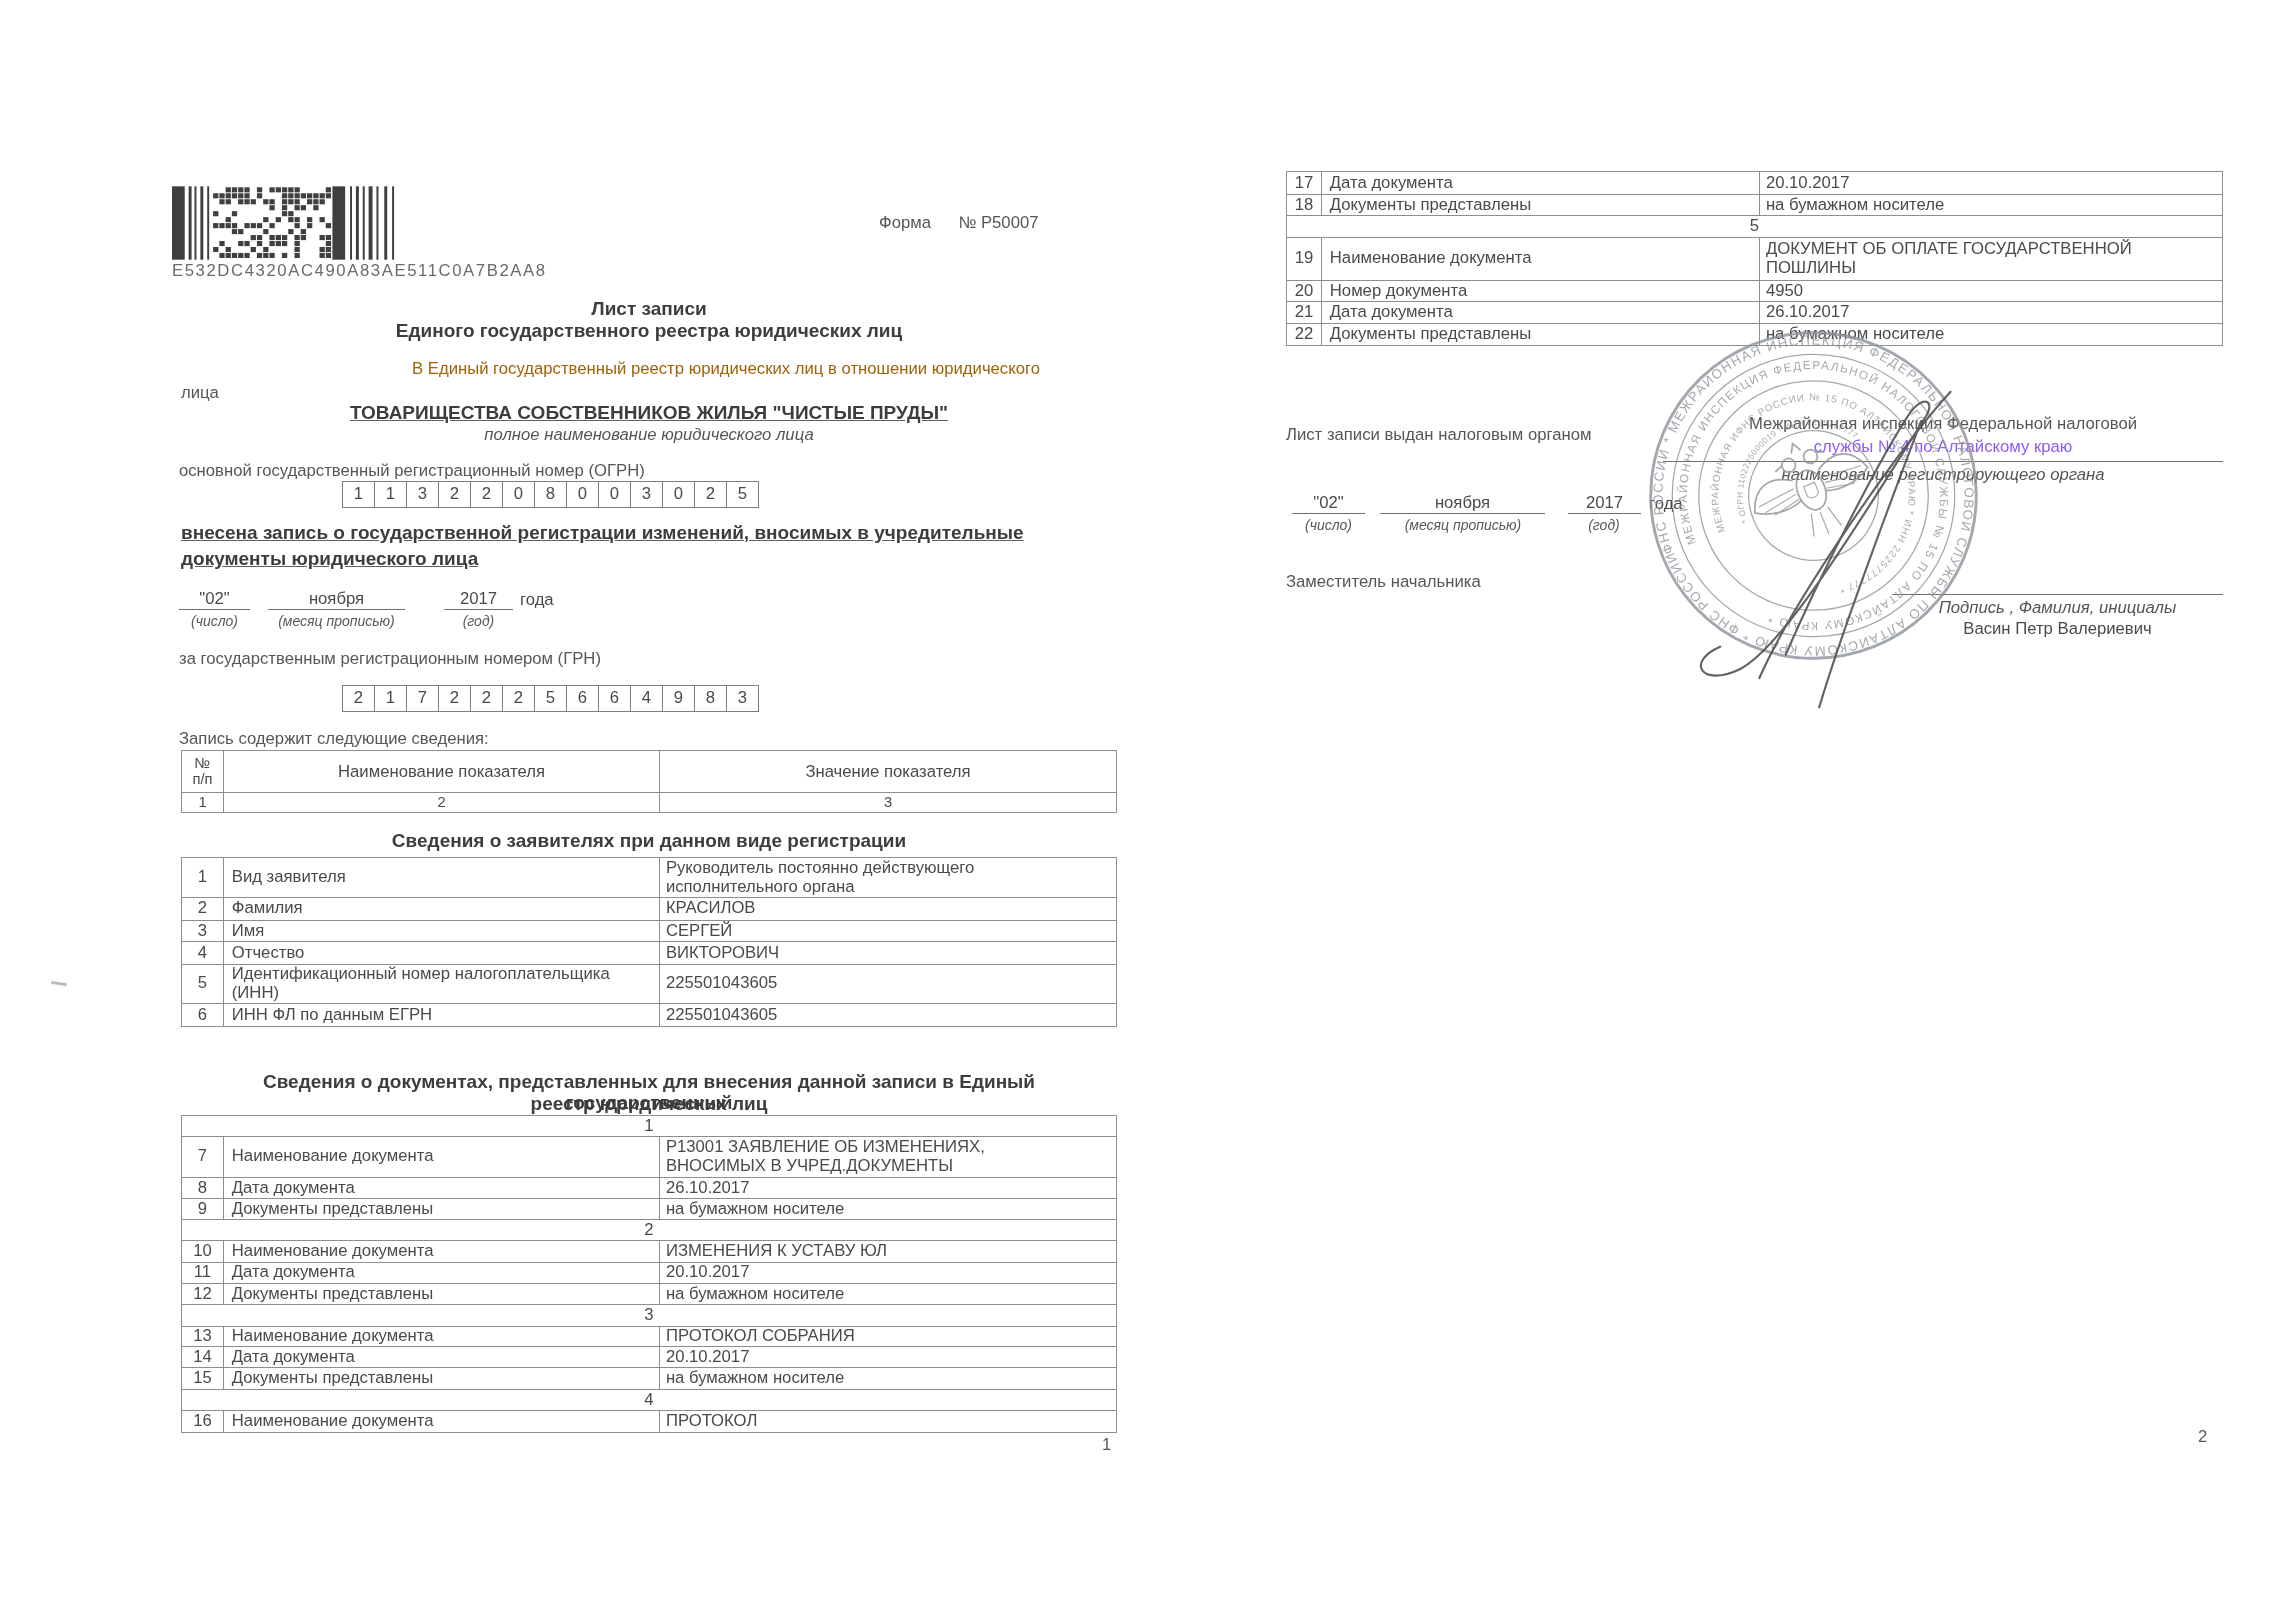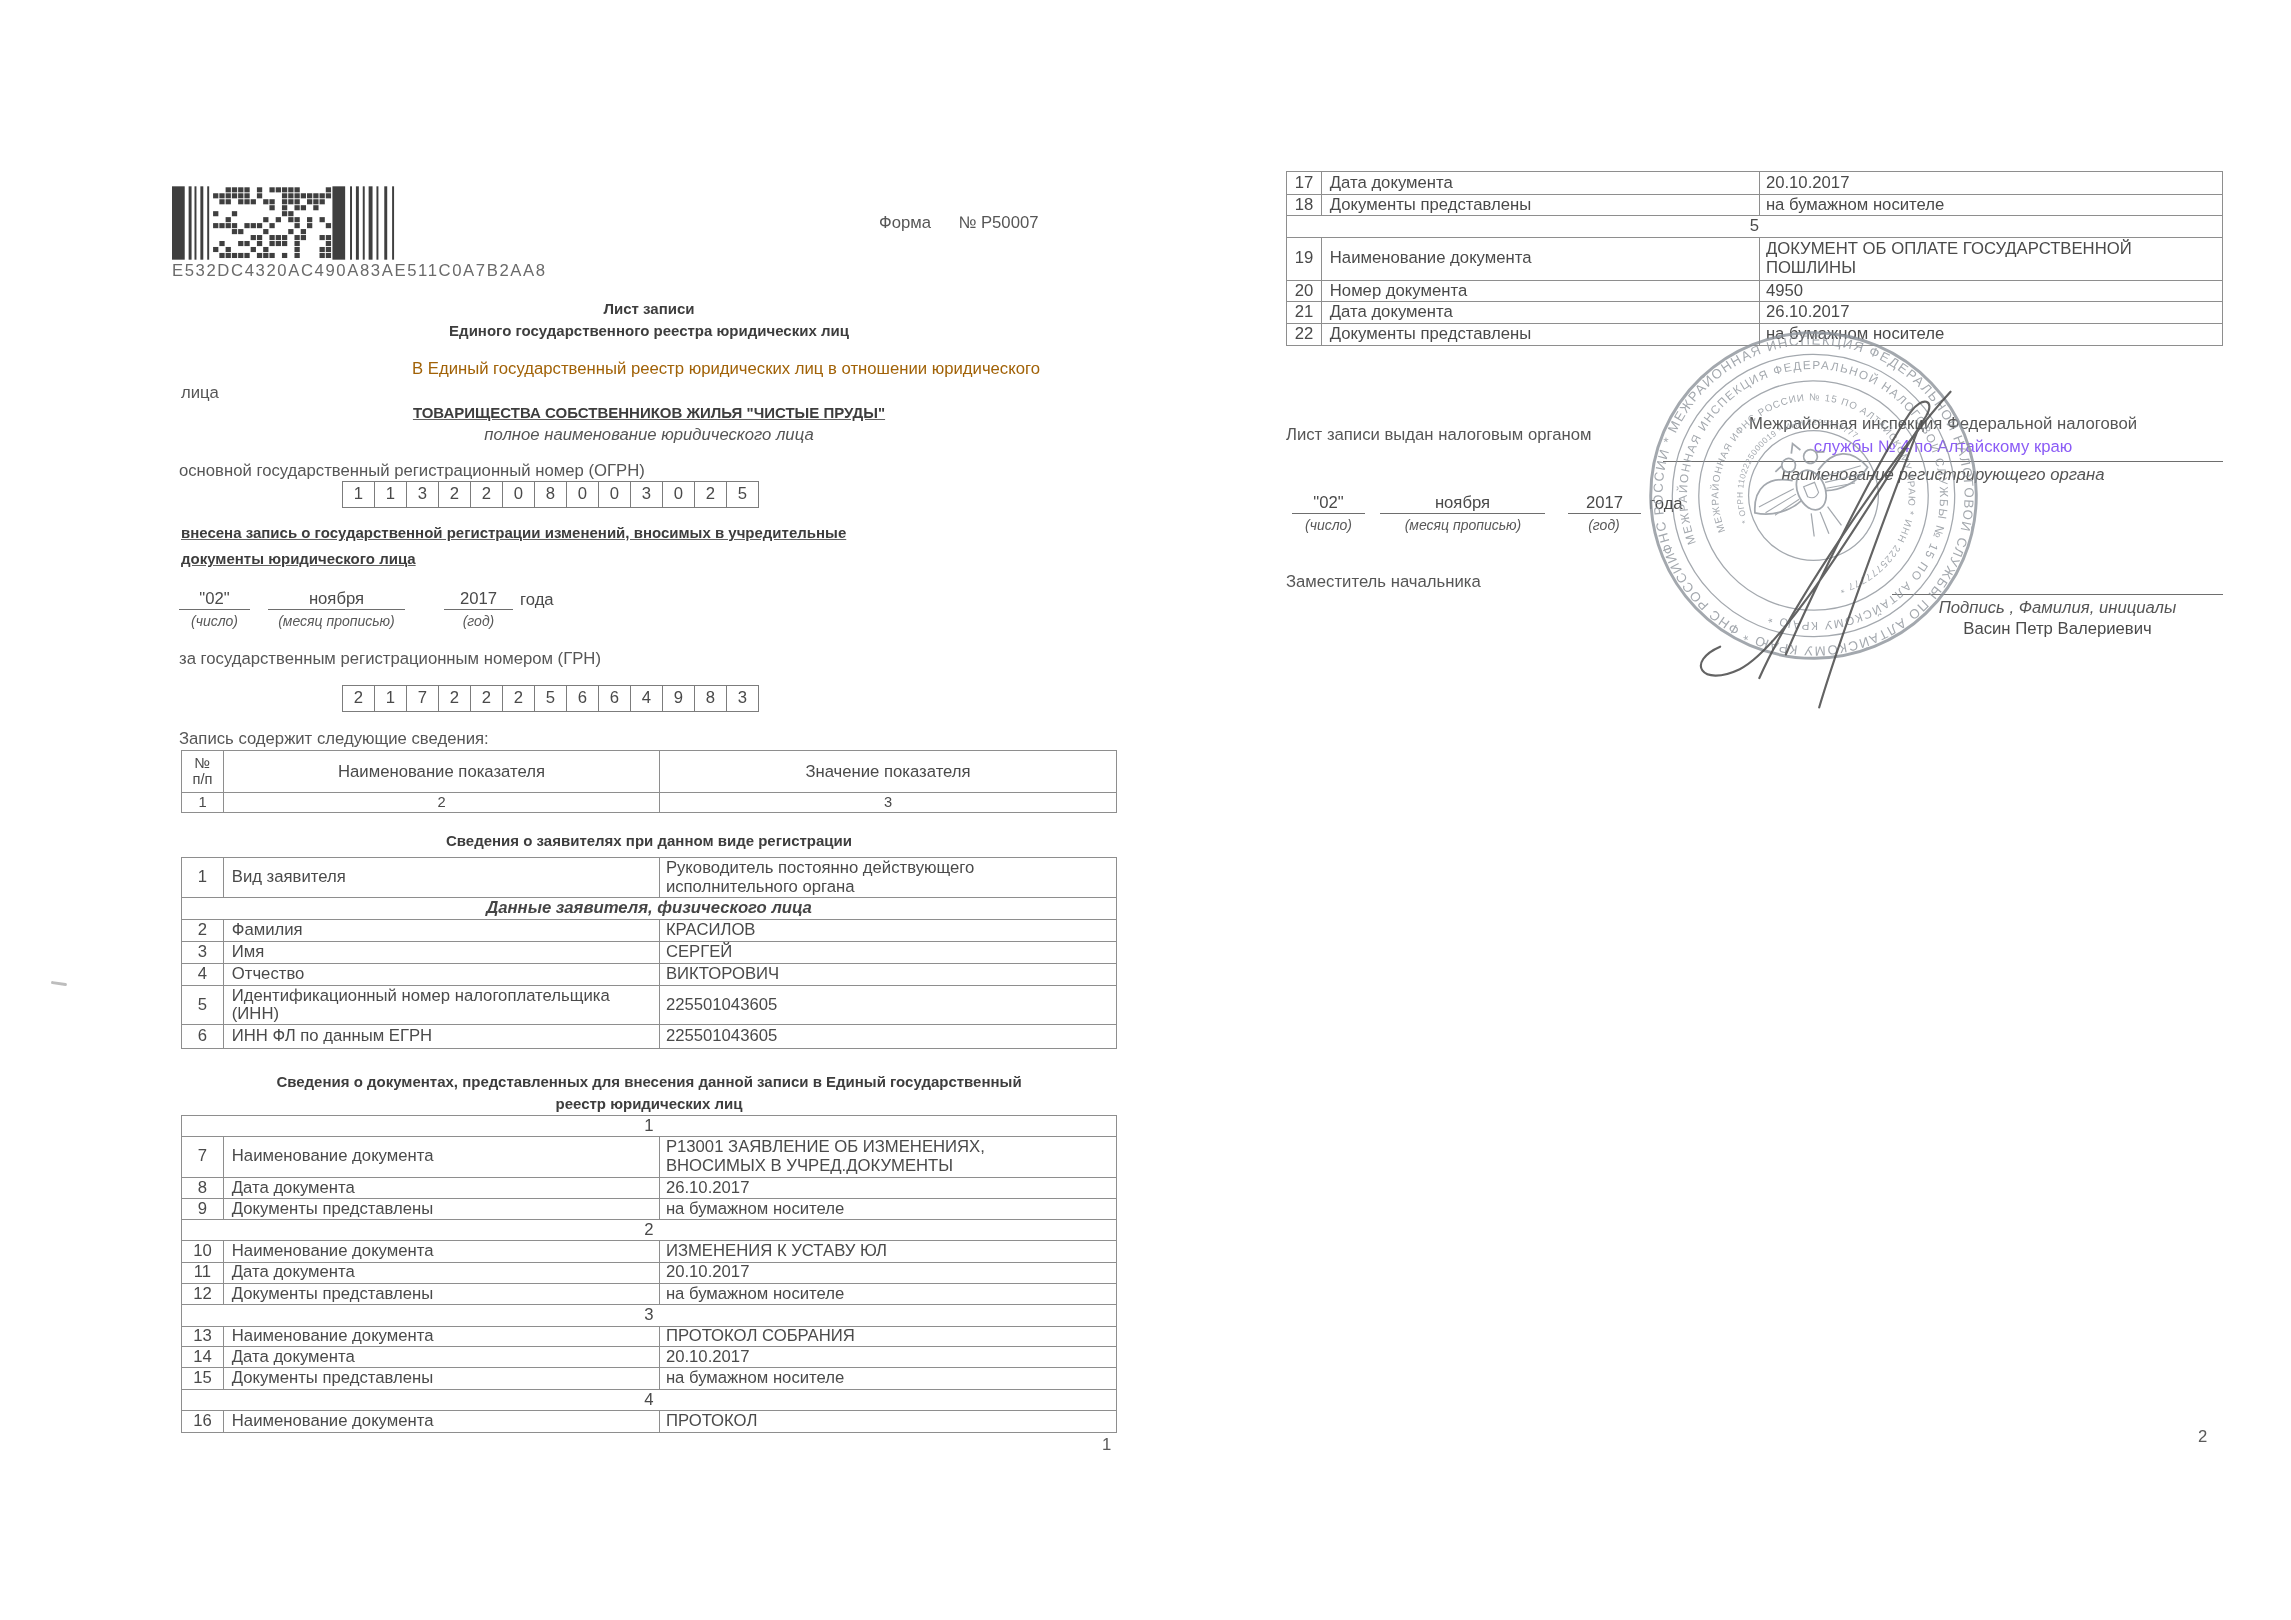--- a/index.html
+++ b/index.html
@@ -7,21 +7,21 @@
     width:2292px;height:1620px;background:#ffffff;position:relative;
     font-family:"Liberation Sans",sans-serif;color:#474747;
     -webkit-font-smoothing:antialiased;
   }
   .abs{position:absolute;}
   .c{text-align:center;}
   .bold{font-weight:700;color:#3d3d3d;}
   .ital{font-style:italic;color:#555;}
   .ul{text-decoration:underline;text-decoration-color:#5f5f5f;}
   .t17{font-size:16.7px;line-height:19.6px;}
-  .t18{font-size:15px;line-height:20.6px;}
+  .t18{font-size:19px;line-height:20.6px;}
   .block-center{left:181px;width:936px;}
   
   .digits{display:flex;}
   .digits .cell{
     width:33px;height:26.5px;border:1px solid #7c7c7c;margin-left:-1px;
     display:flex;align-items:center;justify-content:center;
     font-size:16.7px;color:#4a4a4a;background:#fff;box-sizing:border-box;
   }
   
   .blank{border-bottom:1px solid #6e6e6e;text-align:center;font-size:16.7px;color:#4a4a4a;height:20.6px;box-sizing:border-box;}
@@ -250,23 +250,20 @@
   </div>
 
   <div class="abs block-center c t18 bold" style="top:831px;">Сведения о заявителях при данном виде регистрации</div>
   <div class="abs tbl" style="left:181px;top:857px;width:936px;">
       <div class="trow" style="height: 39px;">
         <div class="tcell c-num">1</div>
         <div class="tcell c-label">Вид заявителя</div>
         <div class="tcell c-val">Руководитель постоянно действующего
 исполнительного органа</div>
       </div>
-      <div class="trow" style="height: 21.6px;">
-        <div class="s-cell">Данные заявителя, физического лица</div>
-      </div>
       <div class="trow" style="height: 22.5px;">
         <div class="tcell c-num">2</div>
         <div class="tcell c-label">Фамилия</div>
         <div class="tcell c-val">КРАСИЛОВ</div>
       </div>
       <div class="trow" style="height: 21.6px;">
         <div class="tcell c-num">3</div>
         <div class="tcell c-label">Имя</div>
         <div class="tcell c-val">СЕРГЕЙ</div>
       </div>

